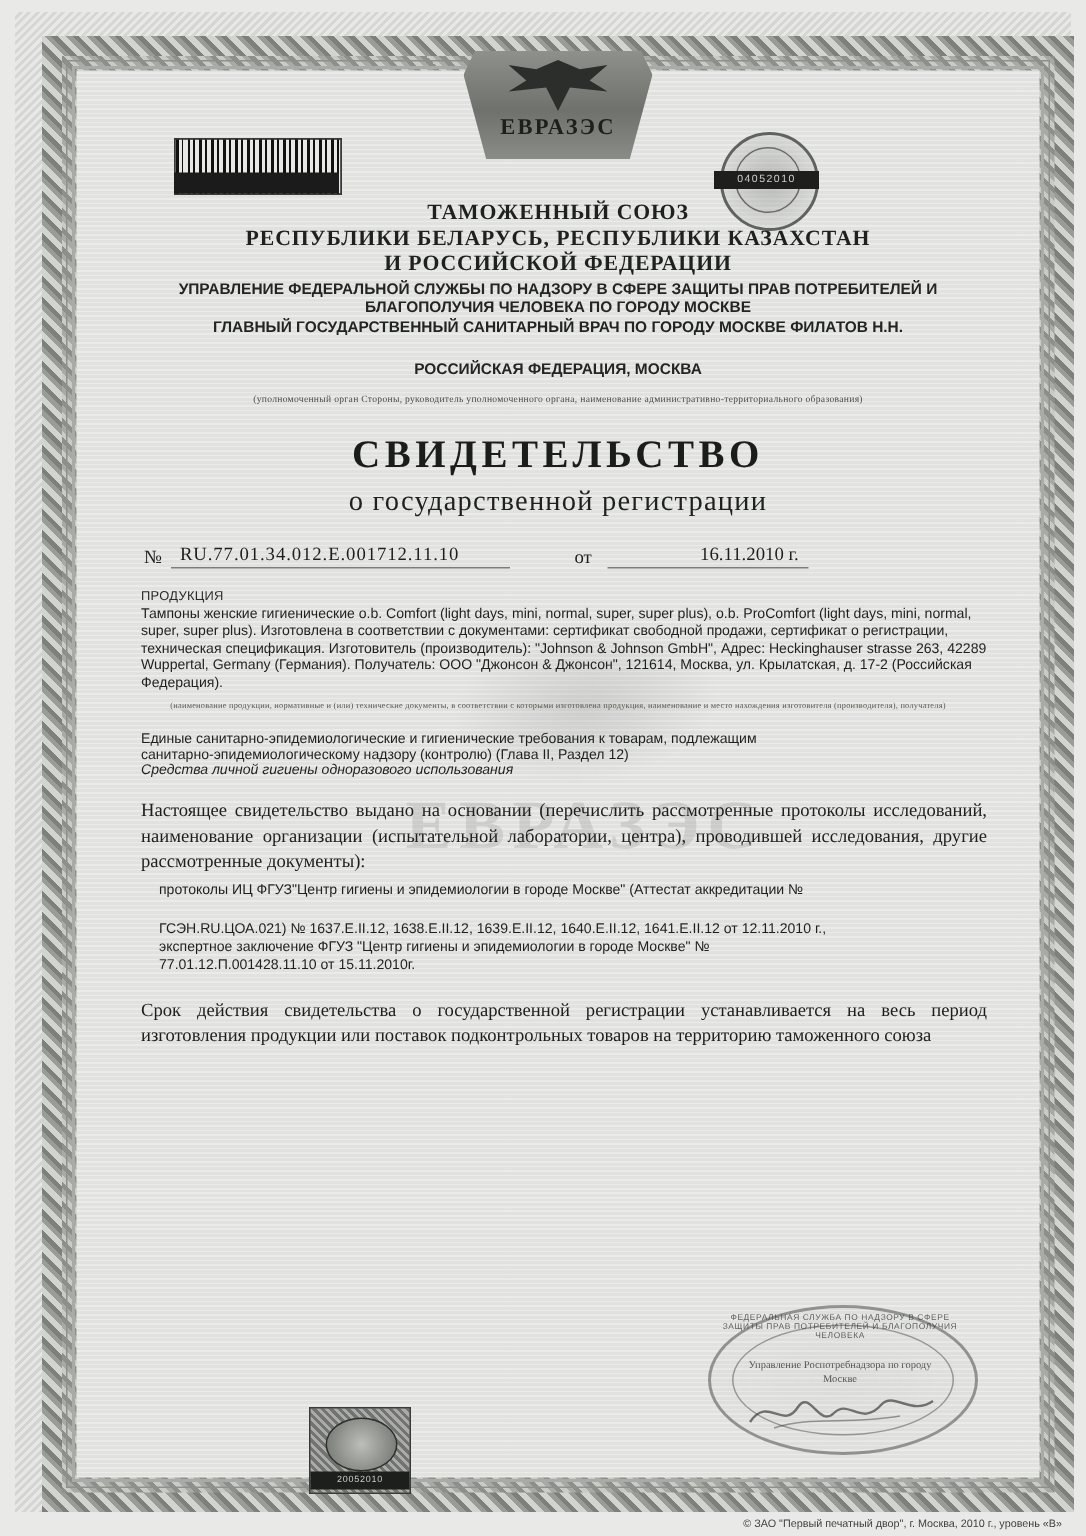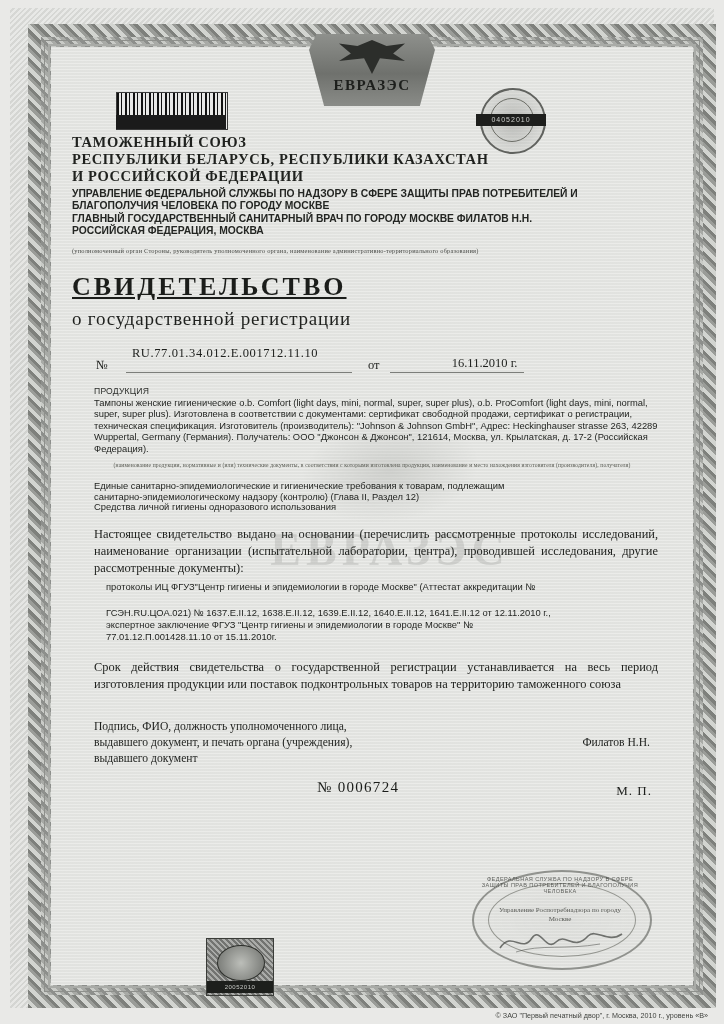--- a/index.html
+++ b/index.html
@@ -179,21 +179,21 @@
     z-index: 7;
   }
 
   
   .content {
     position: absolute;
     left: 62px; top: 126px;
     width: 600px;
     z-index: 4;
   }
-  .ctr { text-align: left; }
+  .ctr { text-align: center; }
   .head1 {
     font-family: "Liberation Serif", serif;
     font-weight: bold;
     font-size: 14.5px;
     letter-spacing: 0.6px;
     line-height: 17px;
     color: #1f211e;
   }
   .head2 {
     font-family: "Liberation Sans", sans-serif;
@@ -210,21 +210,20 @@
     margin-top: 9px;
     letter-spacing: 0.2px;
   }
   .title-main {
     font-family: "Liberation Serif", serif;
     font-size: 26px;
     font-weight: bold;
     letter-spacing: 3px;
     margin-top: 18px;
     color: #1b1d1a;
-    text-decoration: underline;
   }
   .title-sub {
     font-family: Liberation Serif, serif;
     font-size: 19px;
     letter-spacing: 0.8px;
     margin-top: 6px;
     color: #1f211e;
   }
 
   .numrow {
@@ -233,25 +232,24 @@
     align-items: flex-end;
     font-family: "Liberation Serif", serif;
     font-size: 12.5px;
     color: #1d1f1c;
     padding-left: 24px;
   }
   .numrow .lbl { margin-right: 6px; }
   .numrow .val {
     letter-spacing: 0.6px;
     border-bottom: 1px solid #7c7e7a;
-    padding: 0 6px 11px 6px;
+    padding: 0 6px 1px 6px;
     min-width: 214px;
-    margin-left: 12px;
-  }
-  .numrow .ot { margin: 0 10px 0 16px; }
+  }
+  .numrow .ot { margin: 0 10px 0 43px; }
   .numrow .val2 {
     border-bottom: 1px solid #7c7e7a;
     padding: 0 6px 1px 6px;
     min-width: 122px;
     text-align: right;
   }
 
   .field-label {
     font-family: "Liberation Sans", sans-serif;
     font-size: 8.6px;
@@ -460,59 +458,51 @@
 
     <div class="content">
 
       <div class="ctr head1">ТАМОЖЕННЫЙ СОЮЗ</div>
       <div class="ctr head1">РЕСПУБЛИКИ БЕЛАРУСЬ, РЕСПУБЛИКИ КАЗАХСТАН</div>
       <div class="ctr head1">И РОССИЙСКОЙ ФЕДЕРАЦИИ</div>
 
       <div class="ctr head2">УПРАВЛЕНИЕ ФЕДЕРАЛЬНОЙ СЛУЖБЫ ПО НАДЗОРУ В СФЕРЕ ЗАЩИТЫ ПРАВ ПОТРЕБИТЕЛЕЙ И</div>
       <div class="ctr head2" style="margin-top:0">БЛАГОПОЛУЧИЯ ЧЕЛОВЕКА ПО ГОРОДУ МОСКВЕ</div>
       <div class="ctr head2" style="margin-top:0">ГЛАВНЫЙ ГОСУДАРСТВЕННЫЙ САНИТАРНЫЙ ВРАЧ ПО ГОРОДУ МОСКВЕ ФИЛАТОВ Н.Н.</div>
-      <div class="ctr head2" style="margin-top:0">РОССИЙСКАЯ ФЕДЕРАЦИЯ, МОСКВА</div>
+      <div class="ctr head2" style="margin-top:16px">РОССИЙСКАЯ ФЕДЕРАЦИЯ, МОСКВА</div>
 
       <div class="ctr tiny-note">(уполномоченный орган Стороны, руководитель уполномоченного органа, наименование административно-территориального образования)</div>
 
       <div class="ctr title-main">СВИДЕТЕЛЬСТВО</div>
       <div class="ctr title-sub">о государственной регистрации</div>
 
       <div class="numrow">
         <span class="lbl">№</span>
         <span class="val">RU.77.01.34.012.Е.001712.11.10</span>
         <span class="ot">от</span>
         <span class="val2">16.11.2010 г.</span>
       </div>
 
       <div class="field-label">ПРОДУКЦИЯ</div>
       <div class="block-body">Тампоны женские гигиенические o.b. Comfort (light days, mini, normal, super, super plus), o.b. ProComfort (light days, mini, normal, super, super plus). Изготовлена в соответствии с документами: сертификат свободной продажи, сертификат о регистрации, техническая спецификация. Изготовитель (производитель): "Johnson &amp; Johnson GmbH", Адрес: Heckinghauser strasse 263, 42289 Wuppertal, Germany (Германия).  Получатель: ООО "Джонсон &amp; Джонсон", 121614, Москва, ул. Крылатская, д. 17-2 (Российская Федерация).</div>
       <div class="footnote">(наименование продукции, нормативные и (или) технические документы, в соответствии с которыми изготовлена продукция, наименование и место нахождения изготовителя (производителя), получателя)</div>
 
       <div class="block-body" style="margin-top:12px;">Единые санитарно-эпидемиологические и гигиенические требования к товарам, подлежащим</div>
       <div class="block-body" style="margin-top:0;">санитарно-эпидемиологическому надзору (контролю) (Глава II, Раздел 12)</div>
 
-      <div class="block-body" style="margin-top:-2px;">Средства личной гигиены одноразового использования</div>
+      <div class="block-body" style="margin-top:-2px;font-style:italic;">Средства личной гигиены одноразового использования</div>
 
       <div class="para para-just" style="margin-top:14px;">Настоящее свидетельство выдано на основании (перечислить рассмотренные протоколы исследований, наименование организации (испытательной лаборатории, центра), проводившей исследования, другие рассмотренные документы):</div>
       <div class="mono-block">протоколы ИЦ ФГУЗ"Центр гигиены и эпидемиологии в городе Москве" (Аттестат аккредитации №</div>
       <div class="mono-block" style="margin-top:14px;">ГСЭН.RU.ЦОА.021) № 1637.Е.II.12, 1638.Е.II.12, 1639.Е.II.12, 1640.Е.II.12, 1641.Е.II.12 от 12.11.2010 г.,</div>
       <div class="mono-block" style="margin-top:0;">экспертное заключение ФГУЗ "Центр гигиены и эпидемиологии в городе Москве" №</div>
       <div class="mono-block" style="margin-top:0;">77.01.12.П.001428.11.10 от 15.11.2010г.</div>
 
       <div class="para para-just" style="margin-top:16px;">Срок действия свидетельства о государственной регистрации устанавливается на весь период изготовления продукции или поставок подконтрольных товаров на территорию таможенного союза</div>
 
-      <div class="sign-block">
-        <div>Подпись, ФИО, должность уполномоченного лица,</div>
-        <div>выдавшего документ, и печать органа (учреждения),</div>
-        <div>выдавшего документ</div>
-        <div class="sign-name">Филатов Н.Н.</div>
-        <div class="docnum">№ 0006724</div>
-        <div class="mp">М. П.</div>
-      </div>
     </div>
 
     <div class="stamp-oval"></div>
     <div class="stamp-oval-t1">ФЕДЕРАЛЬНАЯ СЛУЖБА ПО НАДЗОРУ В СФЕРЕ ЗАЩИТЫ ПРАВ ПОТРЕБИТЕЛЕЙ И БЛАГОПОЛУЧИЯ ЧЕЛОВЕКА</div>
     <div class="stamp-oval-t2">Управление Роспотребнадзора по городу Москве</div>
     <svg class="signature-scribble" viewBox="0 0 130 30">
       <path d="M4,22 C16,4 26,28 36,12 C44,0 50,26 60,16 C70,6 78,26 92,10 C100,2 112,18 126,8" stroke="#3a3c38" stroke-width="1.6" fill="none" opacity="0.85"></path>
       <path d="M20,26 C44,18 70,24 104,18" stroke="#3a3c38" stroke-width="1" fill="none" opacity="0.6"></path>
     </svg>
 

